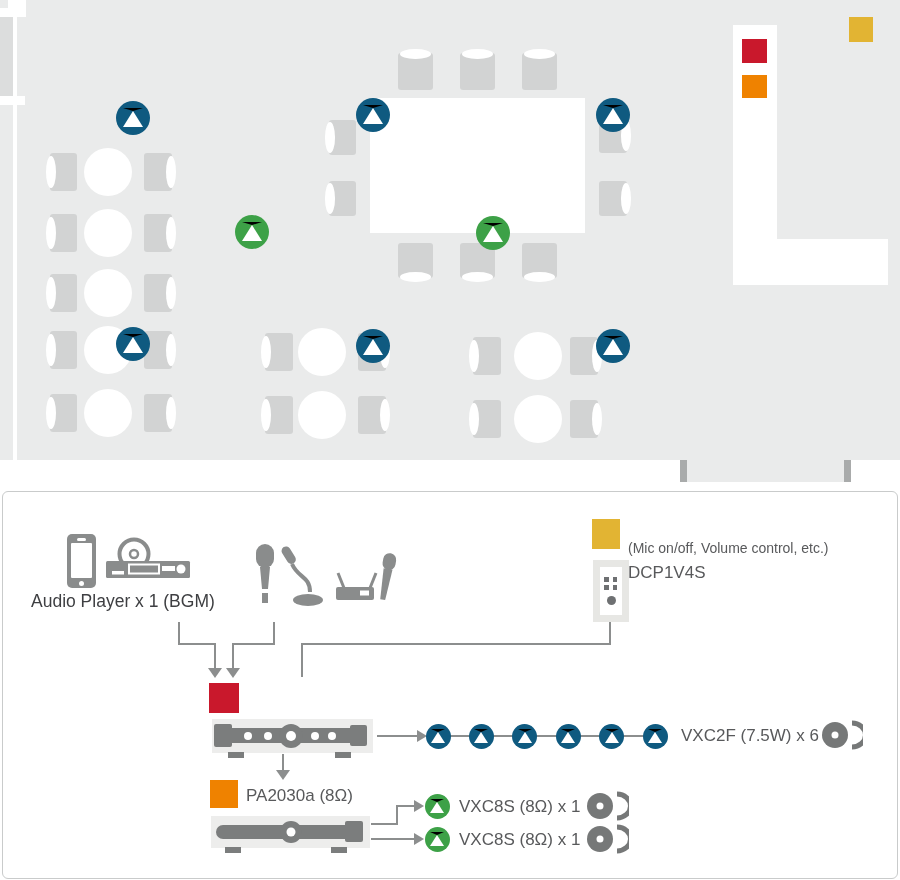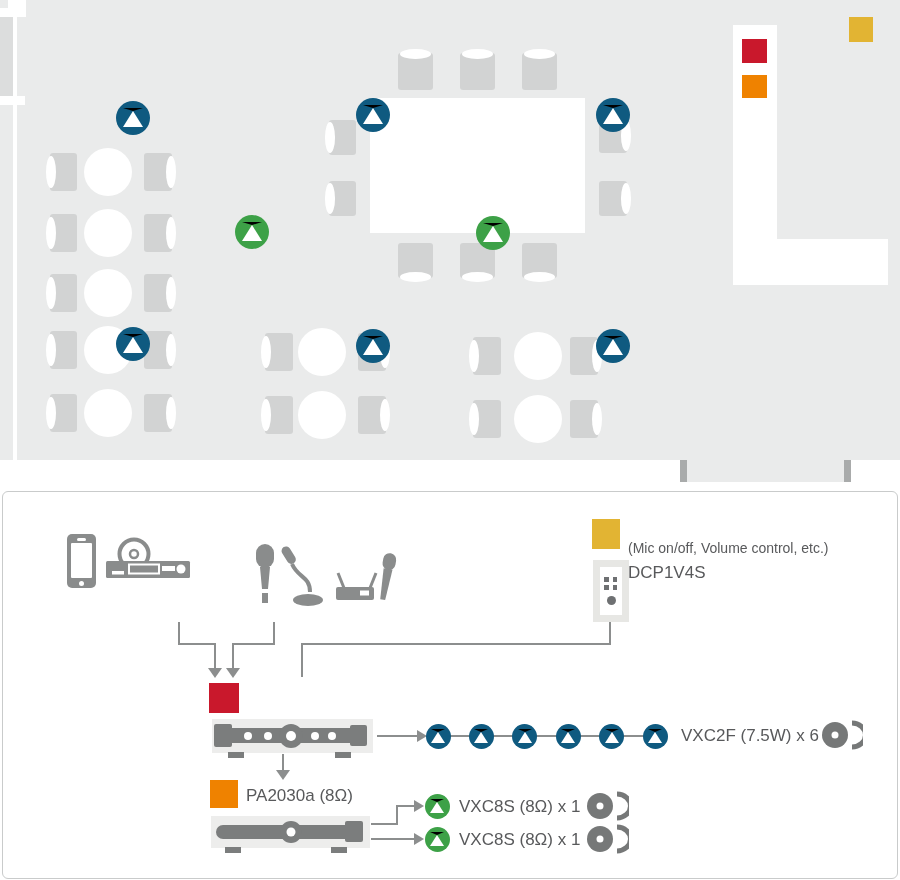--- a/index.html
+++ b/index.html
@@ -229,20 +229,21 @@
   </div>
   <svg class="abs" style="left:106px;top:537px;" width="86" height="46">
     <circle cx="28" cy="17" r="14.5" fill="#fff" stroke="#8a8c8c" stroke-width="4"></circle>
     <circle cx="28" cy="17" r="4" fill="#fff" stroke="#8a8c8c" stroke-width="2.5"></circle>
     <rect x="0" y="24" width="84" height="17" rx="1.5" fill="#8a8c8c"></rect>
     <rect x="6" y="34" width="12" height="3.5" fill="#fff"></rect>
     <rect x="23" y="27.5" width="30" height="9" fill="none" stroke="#fff" stroke-width="2"></rect>
     <rect x="56" y="29" width="13" height="5" fill="#fff"></rect>
     <circle cx="75" cy="32" r="4.5" fill="#fff"></circle>
   </svg>
+  <div class="lbl lbl-dark" style="left:31px;top:591px;">Audio Player x 1 (BGM)</div>
 
   <svg class="abs" style="left:248px;top:544px;" width="152" height="66">
     <g fill="#8a8c8c">
       <rect x="8" y="0" width="18" height="24" rx="9"></rect>
       <polygon points="12,23 22,23 20,45 14,45"></polygon>
       <rect x="14" y="49" width="6" height="10"></rect>
       <rect x="36" y="2" width="9" height="19" rx="4.5" transform="rotate(-32 40 11)"></rect>
       <path d="M44,20 C50,34 62,32 62,48" stroke="#8a8c8c" stroke-width="4" fill="none"></path>
       <ellipse cx="60" cy="56" rx="15" ry="6"></ellipse>
       <path d="M96,44 L90,29" stroke="#8a8c8c" stroke-width="3"></path>

